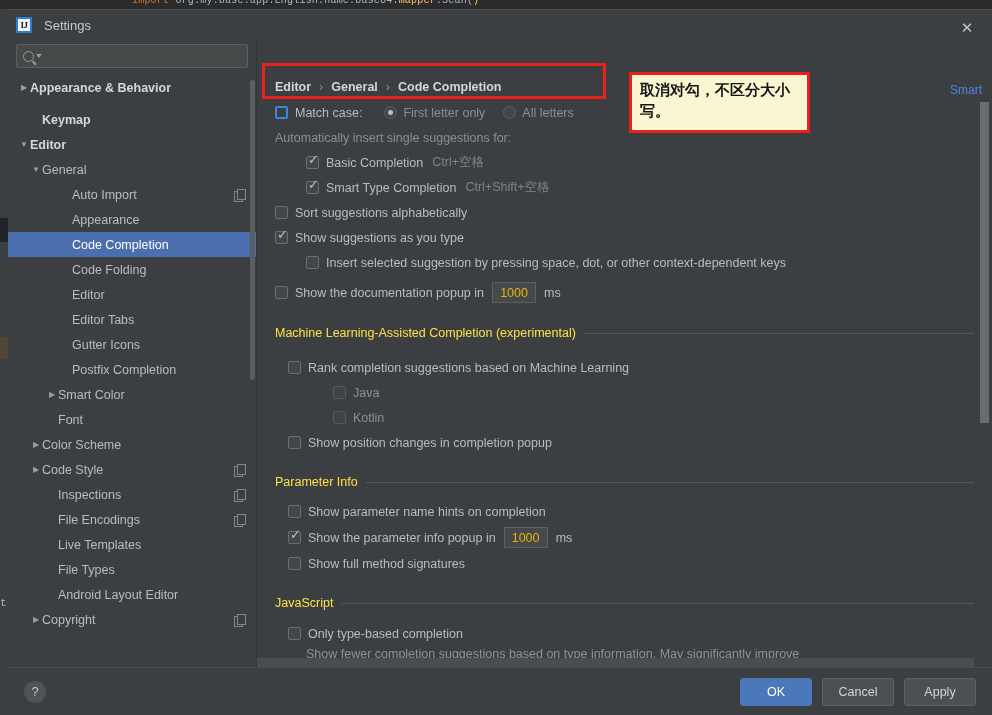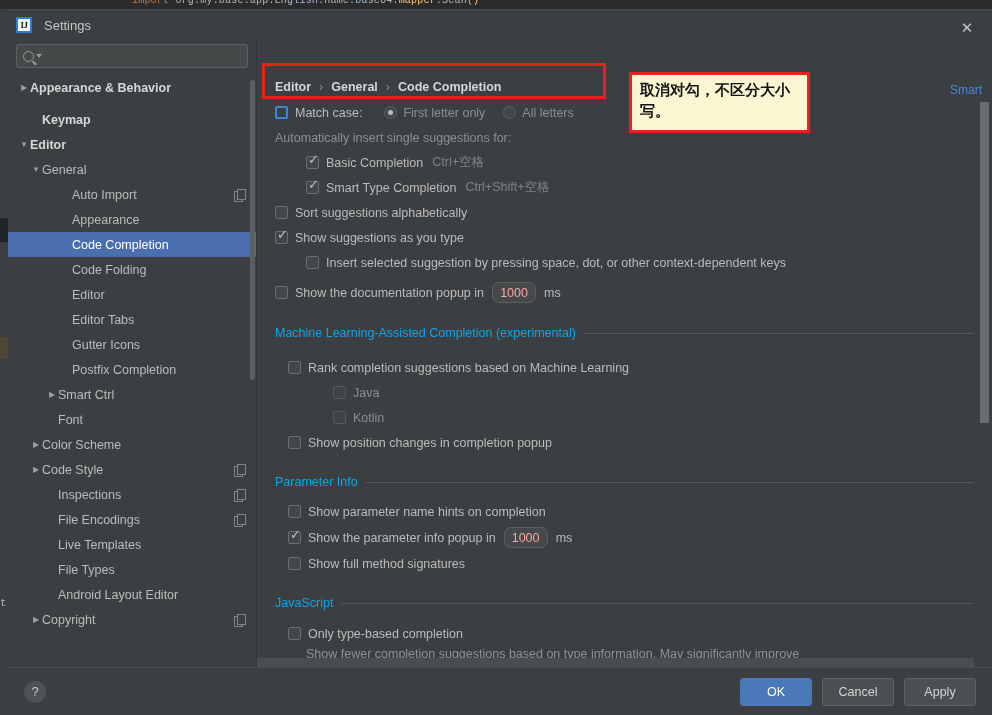--- a/index.html
+++ b/index.html
@@ -204,27 +204,27 @@
   .rb.dim, .cb.disabled { border-color: #5a5e5f; }
 
   .lbl { color: #bbbbbb; font-size: 12.5px; }
   .lbl.dim { color: #8b8f90; }
   .shortcut { color: #7f8385; font-size: 12.5px; margin-left: 9px; }
 
   .group-head {
     display: flex; align-items: center; gap: 8px;
     padding-left: 18px; padding-right: 18px; height: 26px;
   }
-  .group-head .gtext { color: #0ea5e9; font-size: 12.5px; white-space: nowrap; }
+  .group-head .gtext { color: #fde047; font-size: 12.5px; white-space: nowrap; }
   .group-head .gline { flex: 1 1 auto; height: 1px; background: #555859; }
 
   .numfield {
     width: 44px; height: 21px; margin: 0 8px;
-    background: #45494a; border: 1px solid #5e6060; border-radius: 7px;
-    color: #fca5a5; font-size: 12.5px;
+    background: #45494a; border: 1px solid #5e6060; border-radius: 0;
+    color: #eab308; font-size: 12.5px;
     display: flex; align-items: center; justify-content: center;
     font-family: "Liberation Sans", sans-serif;
   }
   .units { color: #b9b9b9; font-size: 12.5px; }
 
   .sub-desc {
     padding-left: 49px; color: #8e9293; font-size: 12.5px;
     line-height: 17px; max-width: 600px;
   }
 
@@ -367,21 +367,21 @@
             <div class="tree-row" style="padding-left: 52px;">
               <span class="twisty"></span>
               <span class="tlabel">Gutter Icons</span>
             </div>
             <div class="tree-row" style="padding-left: 52px;">
               <span class="twisty"></span>
               <span class="tlabel">Postfix Completion</span>
             </div>
             <div class="tree-row" style="padding-left: 38px;">
               <span class="twisty">▶</span>
-              <span class="tlabel">Smart Ctrl</span>
+              <span class="tlabel">Smart Color</span>
             </div>
             <div class="tree-row" style="padding-left: 38px;">
               <span class="twisty"></span>
               <span class="tlabel">Font</span>
             </div>
             <div class="tree-row" style="padding-left: 22px;">
               <span class="twisty">▶</span>
               <span class="tlabel">Color Scheme</span>
             </div>
             <div class="tree-row" style="padding-left: 22px;">

